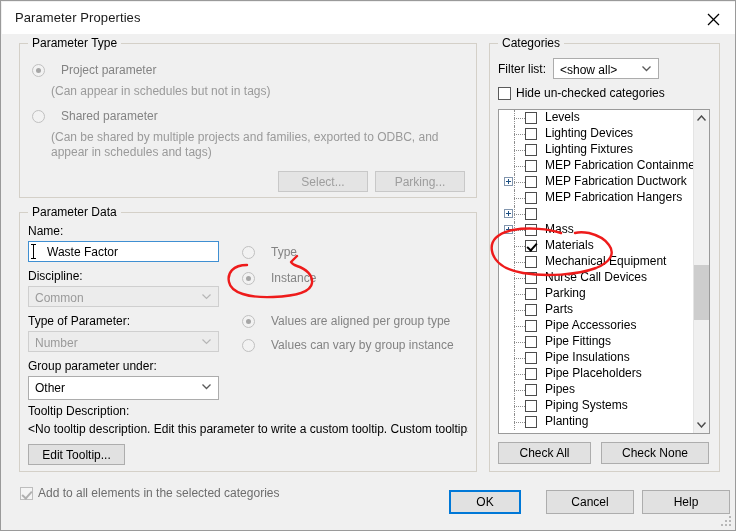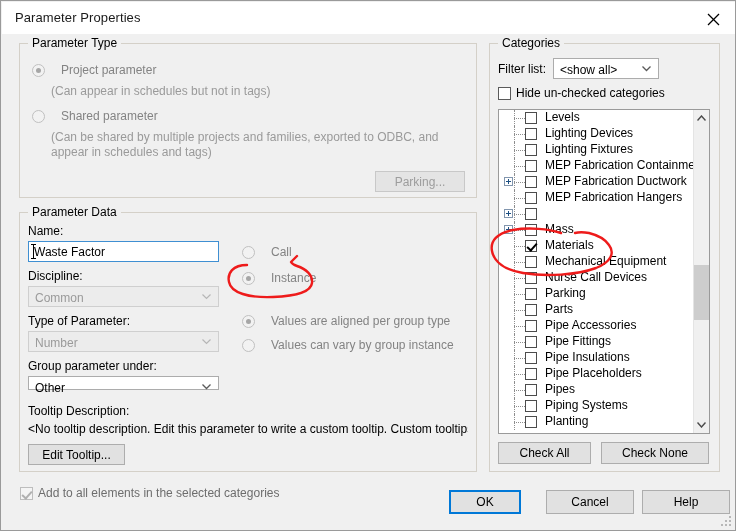--- a/index.html
+++ b/index.html
@@ -56,21 +56,21 @@
     display:flex;align-items:center;justify-content:center;cursor:default;
   }
   .btn.dis{color:#9d9d9d;background:#e4e4e4;border-color:#c8c8c8;}
   .btn.default{border:2px solid #0078d7;background:#e1e1e1;}
   
   .lab{position:absolute;color:#000;white-space:nowrap;}
   .field{
     position:absolute;box-sizing:border-box;background:#fff;
     border:1px solid #3f8fd2;font-size:12px;
   }
-  .field .val{position:absolute;left:5px;top:3px;color:#000;}
+  .field .val{position:absolute;left:18px;top:3px;color:#000;}
   .caret{position:absolute;left:4px;top:3px;width:1px;height:13px;background:#000;}
   .caret::before{content:"";position:absolute;left:-2px;top:-1px;width:5px;height:1px;background:#000;}
   .caret::after{content:"";position:absolute;left:-2px;bottom:-1px;width:5px;height:1px;background:#000;}
   .combo{
     position:absolute;box-sizing:border-box;background:#fff;border:1px solid #acacac;
   }
   .combo.dis{background:#ececec;border-color:#cfcfcf;}
   .combo .val{position:absolute;left:6px;top:4px;color:#000;white-space:nowrap;}
   .combo.dis .val{color:#9a9a9a;}
   .combo .chev{position:absolute;right:7px;top:7px;}
@@ -160,20 +160,21 @@
   </div>
   <div class="sub" style="left:50px;top:83px;width:400px;">(Can appear in schedules but not in tags)</div>
 
   <div class="radio dis" style="left:31px;top:108px;">
     <span class="dot"></span>
     <span class="lbl">Shared parameter</span>
   </div>
   <div class="sub" style="left:50px;top:129px;width:410px;">(Can be shared by multiple projects and families, exported to ODBC, and</div>
   <div class="sub" style="left:50px;top:144px;width:410px;">appear in schedules and tags)</div>
 
+  <div class="btn dis" style="left:277px;top:170px;width:90px;height:21px;">Select...</div>
   <div class="btn dis" style="left:374px;top:170px;width:90px;height:21px;">Parking...</div>
 
   <div class="group" style="left:18px;top:211px;width:458px;height:260px;">
     <span class="group-title">Parameter Data</span>
   </div>
 
   <div class="lab" style="left:27px;top:223px;">Name:</div>
   <div class="field" style="left:27px;top:240px;width:191px;height:21px;" title="Waste Factor">
     <span class="caret"></span>
     <span class="val">Waste Factor</span>
@@ -189,30 +190,30 @@
 
   <div class="lab" style="left:27px;top:313px;">Type of Parameter:</div>
   <div class="combo dis" style="left:27px;top:330px;width:191px;height:21px;">
     <span class="val">Number</span>
     <svg class="chev" width="9" height="6" viewBox="0 0 9 6">
       <path d="M0.5 0.5 L4.5 4.5 L8.5 0.5" fill="none" stroke="#b6b6b6" stroke-width="1.2"></path>
     </svg>
   </div>
 
   <div class="lab" style="left:27px;top:358px;">Group parameter under:</div>
-  <div class="combo" style="left:27px;top:375px;width:191px;height:14px;">
+  <div class="combo" style="left:27px;top:375px;width:191px;height:24px;">
     <span class="val">Other</span>
     <svg class="chev" width="9" height="6" viewBox="0 0 9 6">
       <path d="M0.5 0.5 L4.5 4.5 L8.5 0.5" fill="none" stroke="#5a5a5a" stroke-width="1.3"></path>
     </svg>
   </div>
 
   <div class="radio dis" style="left:241px;top:244px;">
     <span class="dot"></span>
-    <span class="lbl">Call</span>
+    <span class="lbl">Type</span>
   </div>
   <div class="radio dis" style="left:241px;top:270px;">
     <span class="dot on"></span>
     <span class="lbl">Instance</span>
   </div>
   <div class="radio dis" style="left:241px;top:313px;">
     <span class="dot on"></span>
     <span class="lbl">Values are aligned per group type</span>
   </div>
   <div class="radio dis" style="left:241px;top:337px;">

